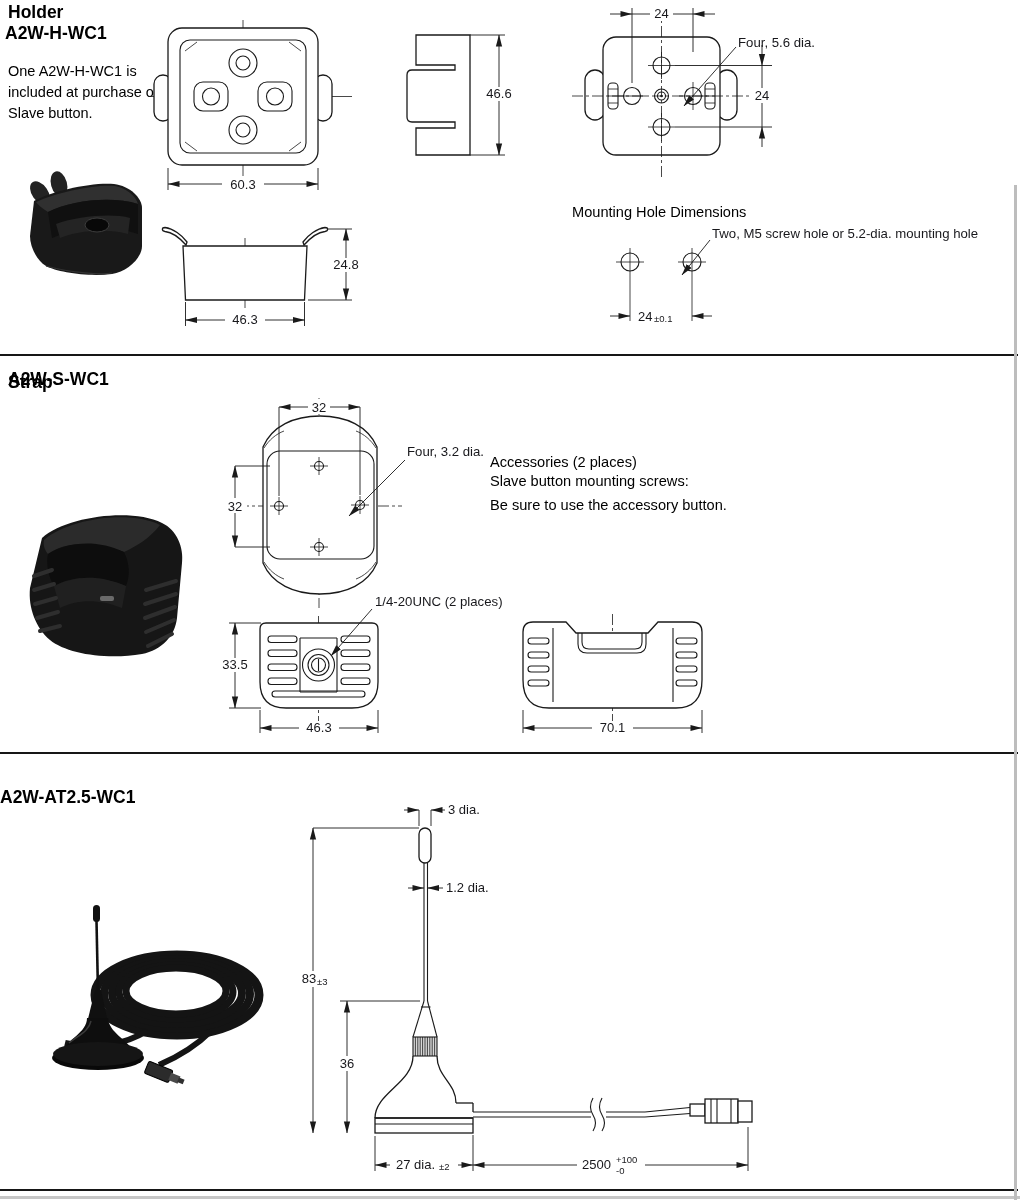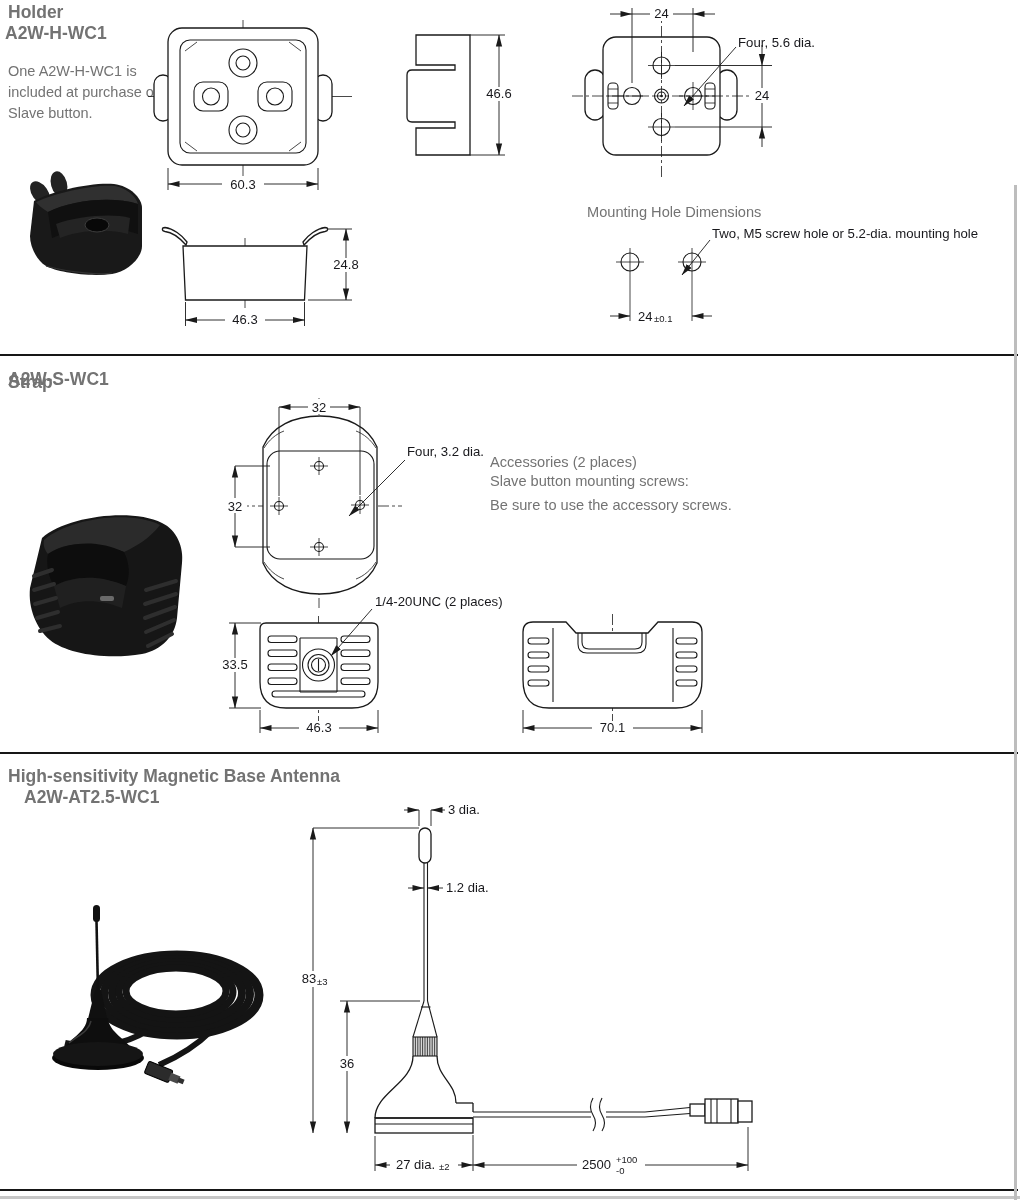--- a/index.html
+++ b/index.html
@@ -1,17 +1,17 @@
 <!DOCTYPE html>
 <html><head>
 <meta charset="utf-8">
 <style>
   html,body{margin:0;padding:0;background:#fff}
   .page{position:relative;width:1020px;height:1200px;background:#fff;overflow:hidden;
-        font-family:"Liberation Sans",sans-serif;color:#737373}
+        font-family:"Liberation Sans",sans-serif;color:#000000}
   .abs{position:absolute}
   .hd{margin:0;font-size:17.5px;line-height:21px;font-weight:700}
   .body-text{font-size:14.5px;line-height:21px}
   .sub{font-size:14.6px}
   .rule{background:#161616}
   svg{overflow:visible;display:block}
   svg text{font-family:"Liberation Sans",sans-serif;fill:#18181c}
   .pw{fill:#fff;stroke:#1a1a1a;stroke-width:1.3}
   .ln{stroke:#1a1a1a;stroke-width:1.3;fill:none}
   .l1{stroke:#1a1a1a;stroke-width:1.1;fill:none}
@@ -142,21 +142,21 @@
       <line class="lt" x1="115" y1="127" x2="212" y2="127"></line>
     <line class="lt" x1="202" y1="45" x2="202" y2="65.5" marker-end="url(#ah)"></line>
     <line class="lt" x1="202" y1="147" x2="202" y2="127" marker-end="url(#ah)"></line>
     <line class="lt" x1="202" y1="65.5" x2="202" y2="127"></line>
     <rect class="fw" x="190" y="88" width="24" height="15"></rect>
     <text class="dt" x="202" y="100" text-anchor="middle">24</text>
     <line class="lt" x1="176" y1="47" x2="124" y2="106" marker-end="url(#ah)"></line>
     <text class="ct" x="178" y="47">Four, 5.6 dia.</text>
   </svg>
 
-  <div class="sub abs" style="left:587px;top:204px">Mounting Hole Dimensions</div>
+  <div class="sub abs" style="left:572px;top:204px">Mounting Hole Dimensions</div>
   <svg class="abs" style="left:560px;top:218px" width="460" height="125">
     <text class="ct" x="152" y="20">Two, M5 screw hole or 5.2-dia. mounting hole</text>
     <line class="lt" x1="150" y1="22" x2="122" y2="57" marker-end="url(#ah)"></line>
     <circle class="l1" cx="70" cy="44" r="9"></circle>
     <line class="cl" x1="56" y1="44" x2="84" y2="44"></line>
       <line class="cl" x1="70" y1="30" x2="70" y2="103"></line>
     <circle class="l1" cx="132" cy="44" r="9"></circle>
     <line class="cl" x1="118" y1="44" x2="146" y2="44"></line>
       <line class="cl" x1="132" y1="30" x2="132" y2="103"></line>
     <line class="lt" x1="50" y1="98" x2="70" y2="98" marker-end="url(#ah)"></line>
@@ -222,21 +222,21 @@
       <line class="lt" x1="13" y1="161" x2="48" y2="161"></line>
     <line class="lt" x1="13" y1="80" x2="13" y2="161" marker-start="url(#ah)" marker-end="url(#ah)"></line>
     <rect class="fw" x="1" y="112" width="24" height="15"></rect>
     <text class="dt" x="13" y="125" text-anchor="middle">32</text>
     <line class="lt" x1="183" y1="74" x2="127" y2="130" marker-end="url(#ah)"></line>
     <text class="ct" x="185" y="70">Four, 3.2 dia.</text>
   </svg>
 
   <div class="sub abs" style="left:490px;top:473px">Slave button mounting screws:</div>
   <div class="sub abs" style="left:490px;top:454px">Accessories (2 places)</div>
-  <div class="sub abs" style="left:490px;top:497px">Be sure to use the accessory screws.</div>
+  <div class="sub abs" style="left:490px;top:497px">Be sure to use the accessory button.</div>
 
   <sv class="abs"></sv>
   <svg class="abs" style="left:205px;top:592px" width="300" height="155">
     <line class="cl dash" x1="113.5" y1="24" x2="113.5" y2="136"></line>
     <path class="pw" d="M61,31 H167 Q173,31 173,37 V90 Q173,116 147,116 H81 Q55,116 55,90 V37 Q55,31 61,31 Z"></path>
     <line class="l1" x1="95" y1="46" x2="95" y2="100"></line>
       <line class="l1" x1="132" y1="46" x2="132" y2="100"></line>
     <line class="l1" x1="95" y1="46" x2="132" y2="46"></line>
       <line class="l1" x1="95" y1="100" x2="132" y2="100"></line>
     <g>
@@ -287,22 +287,21 @@
     </g>
     <line class="lt" x1="13" y1="118" x2="13" y2="141"></line>
       <line class="lt" x1="192" y1="118" x2="192" y2="141"></line>
     <line class="lt" x1="13" y1="136" x2="192" y2="136" marker-start="url(#ah)" marker-end="url(#ah)"></line>
     <rect class="fw" x="82" y="129" width="41" height="14"></rect>
     <text class="dt" x="102.5" y="140" text-anchor="middle">70.1</text>
   </svg>
 
   <div class="rule abs" style="left:0;top:752px;width:1018px;height:2px"></div>
 
-  <h2 class="hd abs" style="left:8px;top:766px">High-sensitivity Magnetic Base Antenna</h2>
-  <h2 class="hd abs" style="left:24px;top:787px">A2W-AT2.5-WC1</h2>
+  <h2 class="hd abs" style="left:0;top:787px">A2W-AT2.5-WC1</h2>
 
   <svg class="abs" style="left:5px;top:893px" width="275" height="225">
     <g stroke="#141414" fill="none">
       <ellipse cx="172" cy="102" rx="82" ry="40" stroke-width="9"></ellipse>
       <ellipse cx="172" cy="101" rx="73" ry="35" stroke-width="8"></ellipse>
       <ellipse cx="172" cy="100" rx="65" ry="31" stroke-width="8"></ellipse>
       <ellipse cx="171" cy="99" rx="57" ry="27" stroke-width="7"></ellipse>
       <ellipse cx="171" cy="98" rx="50" ry="23" stroke-width="7"></ellipse>
     </g>
     <path d="M60,150 C92,158 122,150 142,138" stroke="#141414" stroke-width="6" fill="none"></path>

